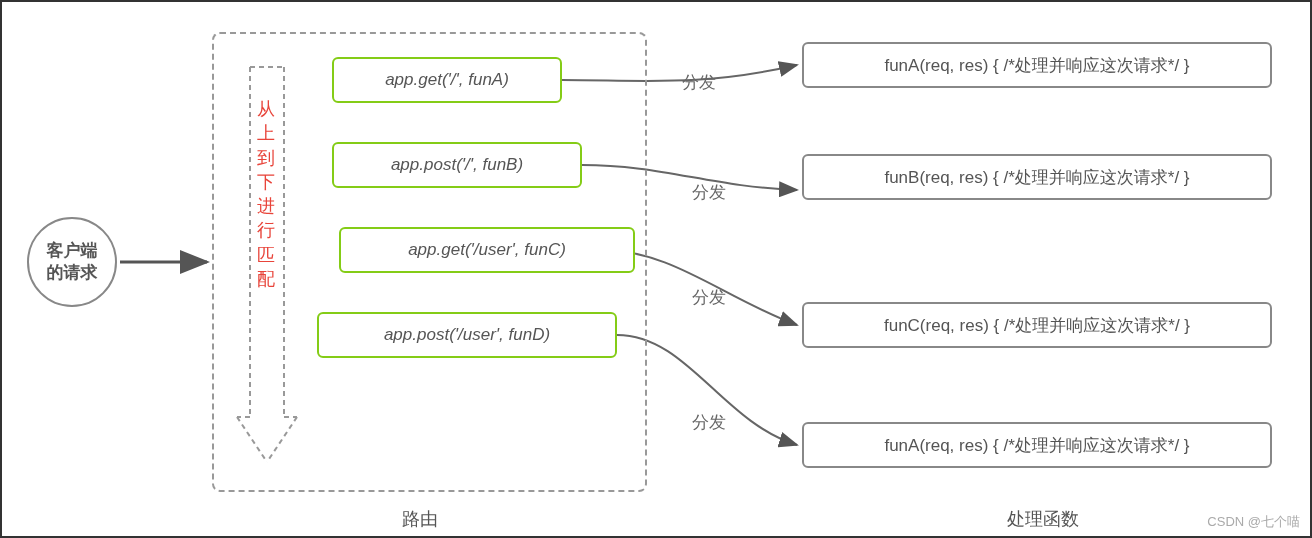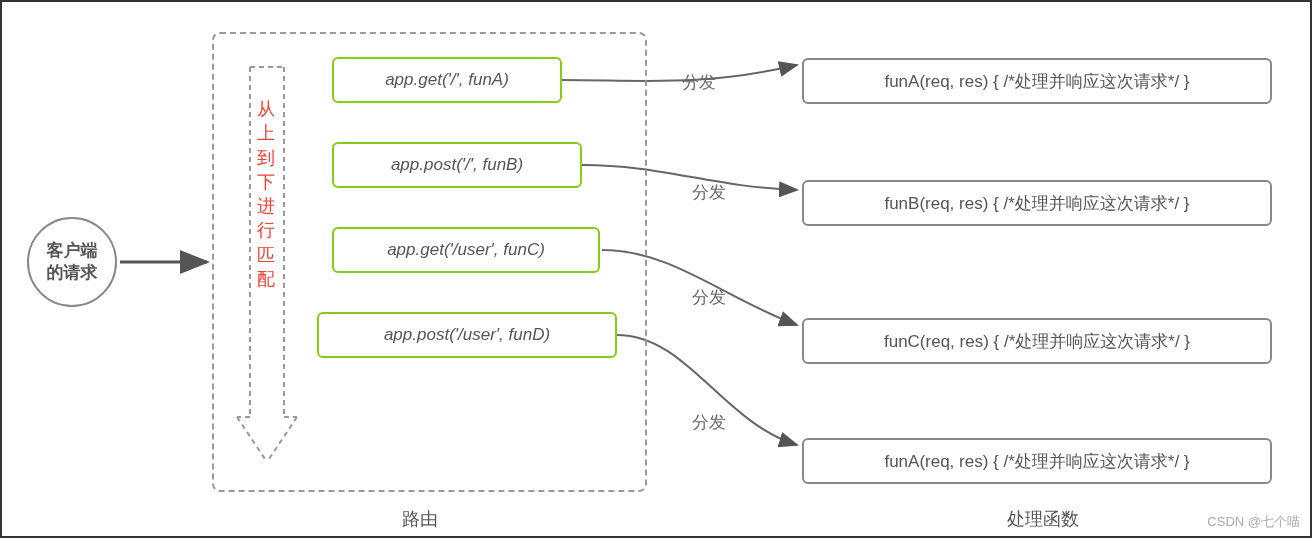--- a/index.html
+++ b/index.html
@@ -68,41 +68,40 @@
       color: #555;
       display: flex;
       align-items: center;
       justify-content: center;
       padding: 0 10px;
       height: 46px;
       font-style: italic;
     }
     .route-box.r1 { left: 330px; top: 55px; width: 230px; }
     .route-box.r2 { left: 330px; top: 140px; width: 250px; }
-    .route-box.r3 { left: 330px; top: 225px; width: 268px; }
+    .route-box.r3 { left: 337px; top: 225px; width: 296px; }
     .route-box.r4 { left: 315px; top: 310px; width: 300px; }
     .route-box.r5 { left: 315px; top: 395px; width: 300px; }
     .handler-box {
       position: absolute;
       border: 2px solid #888;
       border-radius: 6px;
       background: #fff;
       font-size: 17px;
       color: #555;
       display: flex;
       align-items: center;
       justify-content: center;
       padding: 0 10px;
       height: 46px;
       width: 470px;
       left: 800px;
-      margin-top: 16px;
     }
     .handler-box.h1 { top: 40px; }
-    .handler-box.h2 { top: 162px; justify-content: center; }
+    .handler-box.h2 { top: 152px; justify-content: center; }
     .handler-box.h3 { top: 300px; }
     .handler-box.h4 { top: 420px; }
     .dispatch-label {
       position: absolute;
       font-size: 17px;
       color: #666;
       margin-top: 24px;
     }
     .dl1 { left: 680px; top: 45px; }
     .dl2 { left: 690px; top: 155px; }

